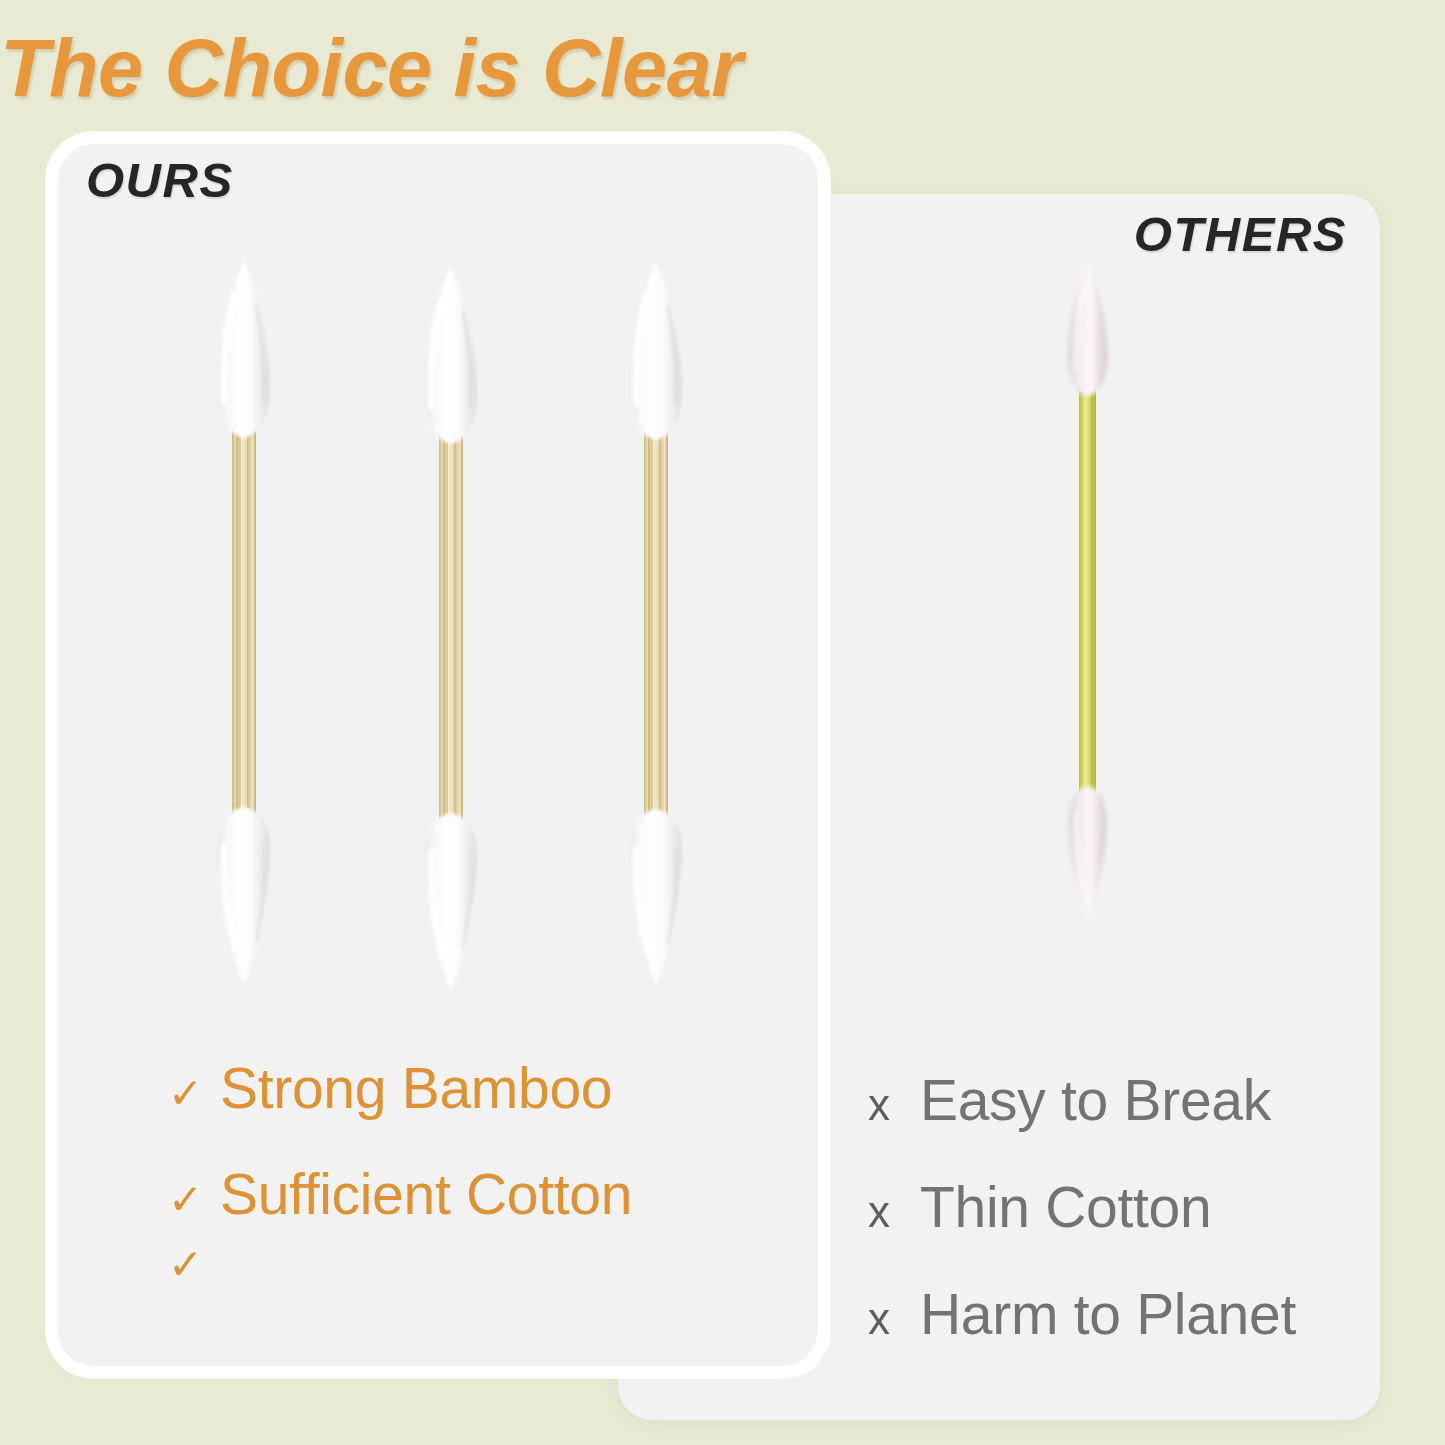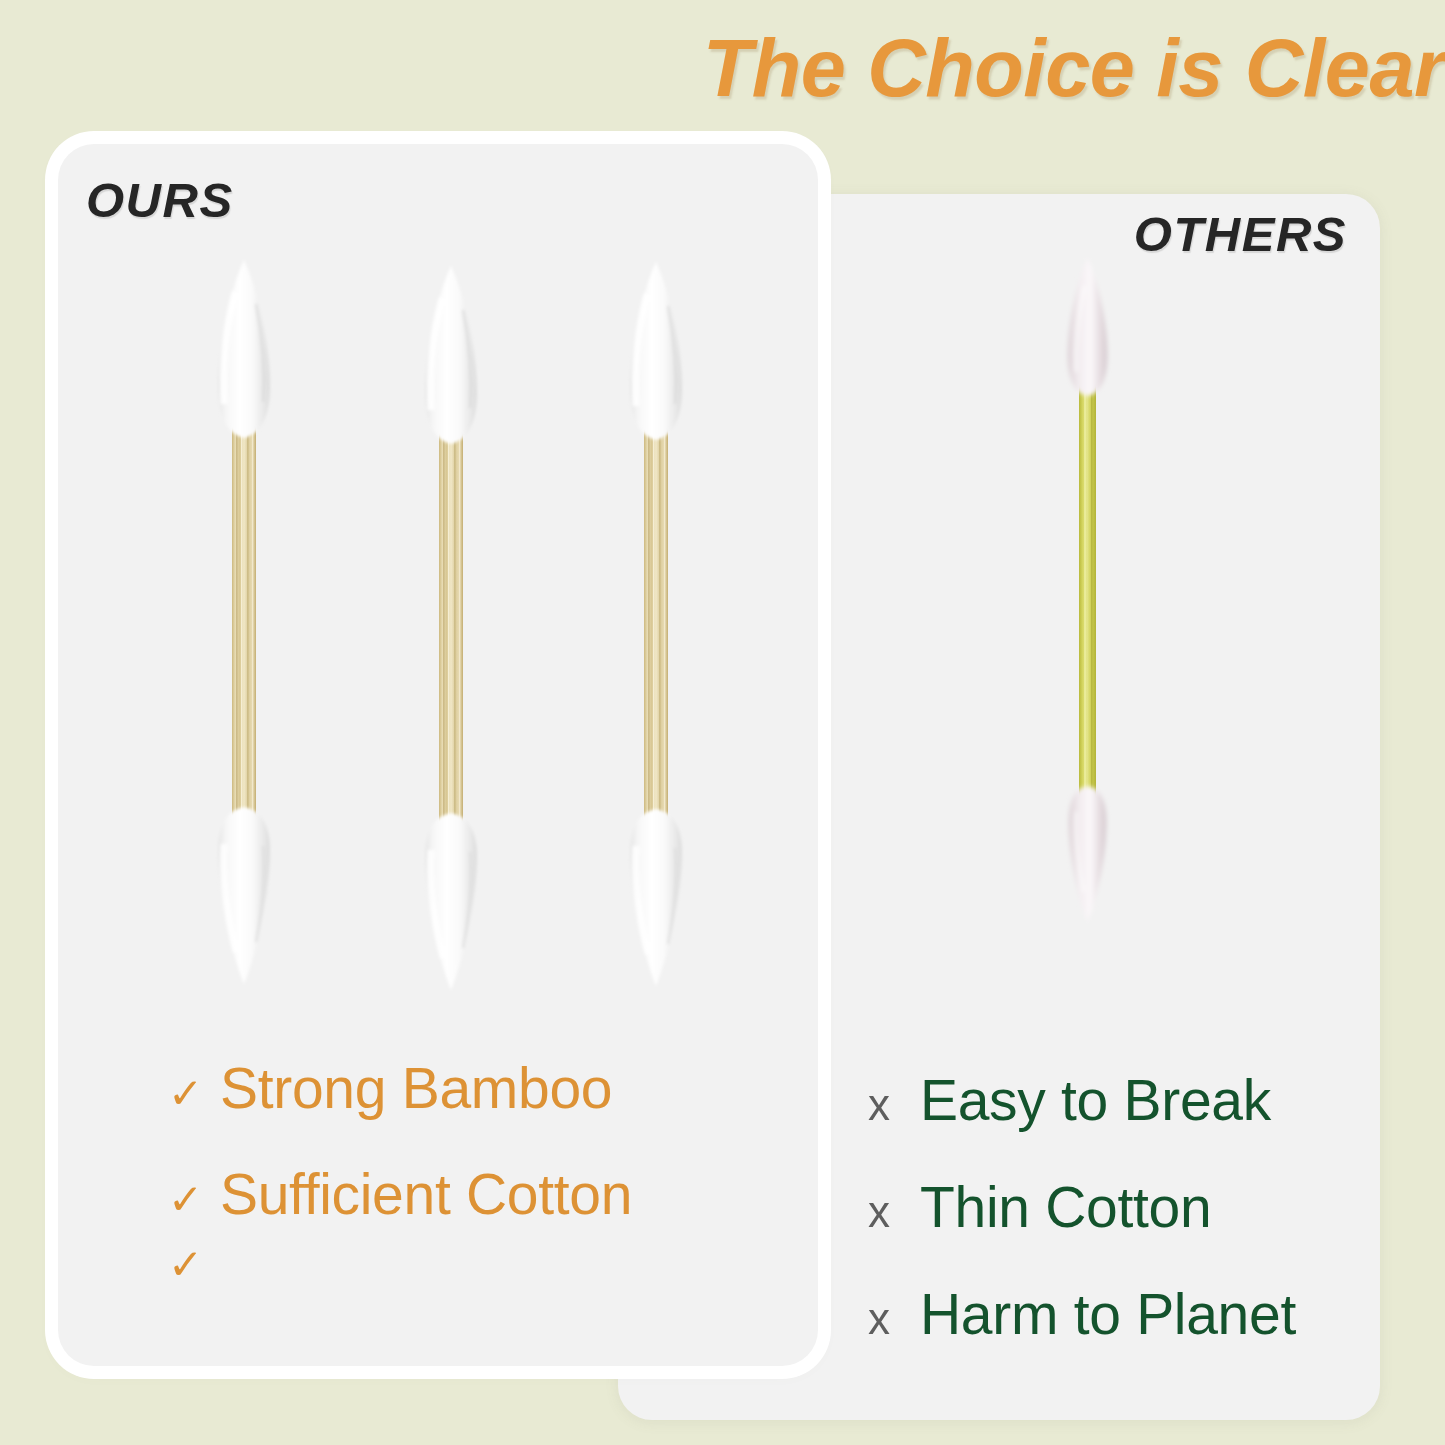--- a/index.html
+++ b/index.html
@@ -13,21 +13,21 @@
   body {
     background:#e8ead3;
     font-family:"Liberation Sans", sans-serif;
     position:relative;
   }
 
   
   .title {
     position:absolute;
     top:22px; left:0; width:100%;
-    text-align:right;
+    text-align:left;
     font-size:81px;
     font-weight:bold;
     font-style:italic;
     letter-spacing:-0.5px;
     color:#e7983c;
     text-shadow:2px 3px 2px rgba(170,150,110,0.30);
     white-space:nowrap;
   }
 
   
@@ -57,21 +57,21 @@
     position:absolute;
     font-size:49px;
     font-weight:bold;
     font-style:italic;
     color:#262626;
     letter-spacing:1.5px;
     text-shadow:1px 2px 1px rgba(120,120,120,0.22);
     white-space:nowrap;
     z-index:6;
   }
-  .label-ours   { left:86px;  top:172px; }
+  .label-ours   { left:86px;  top:152px; }
   .label-others { right:98px; top:206px; }
 
   
   .swab {
     position:absolute;
     z-index:4;
   }
 
   
   .list {
@@ -99,21 +99,21 @@
   .check { color:#dd9235; font-weight:normal; font-size:42px; }
   .cross { color:#5e5e5e; font-weight:normal; font-size:44px; }
 
   .row-text {
     font-size:57px;
     line-height:1.0;
     letter-spacing:-0.3px;
     margin-top:28px;
   }
   .list-ours   .row-text { color:#dd9235; }
-  .list-others .row-text { color:#14532d; }
+  .list-others .row-text { color:#737373; }
 </style>
 </head>
 <body>
 
 <div class="title">The Choice is Clear</div>
 
 <div class="card card-others"></div>
 
 <div class="card-label label-others">OTHERS</div>
 

